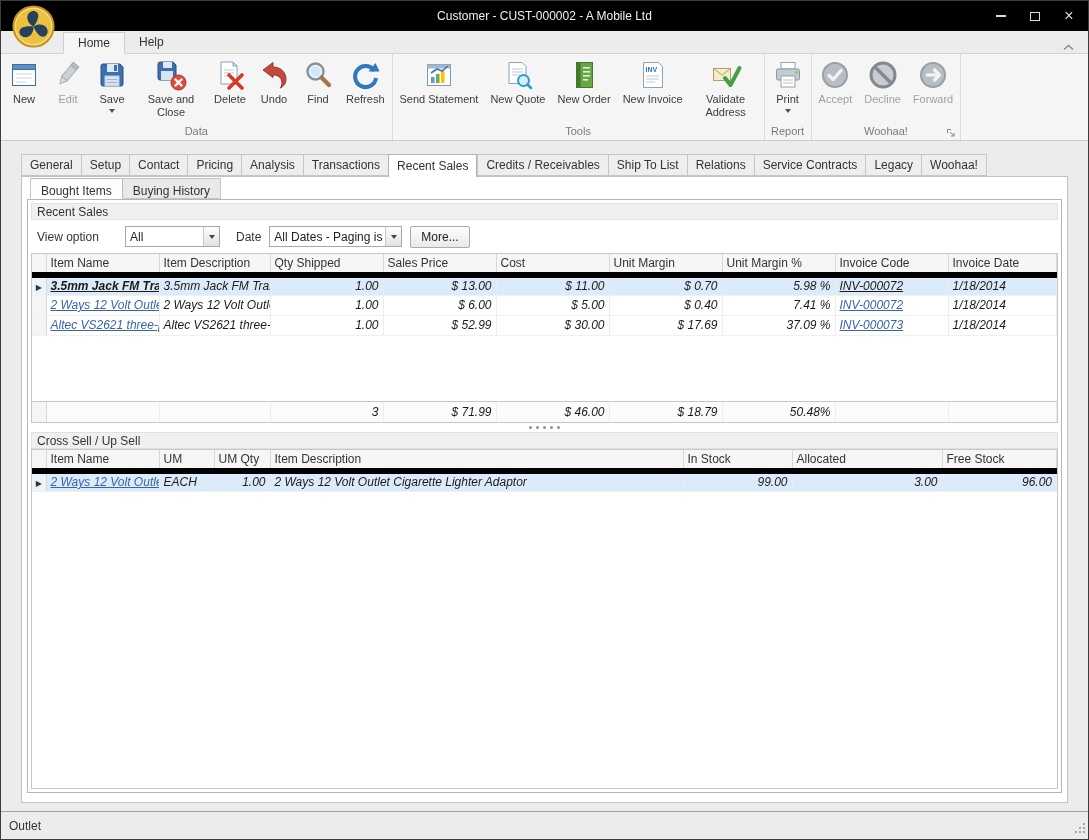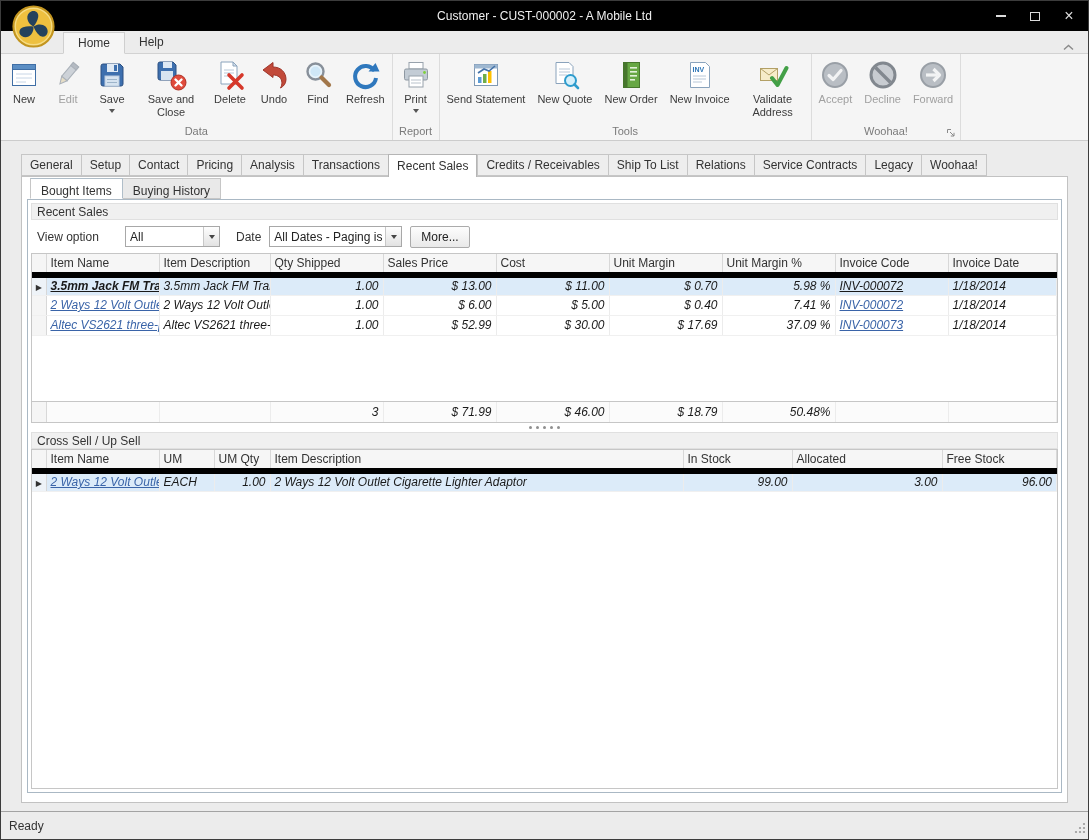--- a/index.html
+++ b/index.html
@@ -271,100 +271,100 @@
         </div>
       </div>
       <div class="rgroup-label">Data</div>
     </div>
 
     <div class="rgroup">
       <div class="rgroup-buttons">
         <div class="rbtn">
           <span class="icon">
             <svg viewBox="0 0 32 32">
+                <rect x="4.5" y="5.5" width="23" height="21" fill="#fff" stroke="#7f99b4"></rect>
+                <rect x="4.5" y="5.5" width="23" height="4" fill="#9fb8d1"></rect>
+                <rect x="8" y="18" width="3.5" height="6" fill="#5b9bd5"></rect>
+                <rect x="13" y="15" width="3.5" height="9" fill="#70ad47"></rect>
+                <rect x="18" y="12" width="3.5" height="12" fill="#ffc000"></rect>
+                <polyline points="8,14 14,10 19,12 25,7" fill="none" stroke="#4472a8" stroke-width="1.6"></polyline>
+              </svg>
+          </span>
+          <span class="lbl">Send Statement</span>
+        </div>
+        <div class="rbtn">
+          <span class="icon">
+            <svg viewBox="0 0 32 32">
+                <path d="M7 3.5 h13 l4 4 v17 h-17 Z" fill="#fff" stroke="#8aa3bc"></path>
+                <line x1="10" y1="10" x2="21" y2="10" stroke="#b9c8d8"></line>
+                <line x1="10" y1="13" x2="21" y2="13" stroke="#b9c8d8"></line>
+                <line x1="10" y1="16" x2="18" y2="16" stroke="#b9c8d8"></line>
+                <circle cx="21.5" cy="21.5" r="5.5" fill="#d6f0fb" stroke="#2e9ccd" stroke-width="2"></circle>
+                <line x1="25.5" y1="25.5" x2="29" y2="29" stroke="#2e9ccd" stroke-width="2.6" stroke-linecap="round"></line>
+              </svg>
+          </span>
+          <span class="lbl">New Quote</span>
+        </div>
+        <div class="rbtn">
+          <span class="icon">
+            <svg viewBox="0 0 32 32">
+                <rect x="8.5" y="3.5" width="16" height="25" fill="#67a744" stroke="#47772d"></rect>
+                <rect x="8.5" y="3.5" width="4" height="25" fill="#47772d"></rect>
+                <rect x="15" y="8" width="7" height="1.6" fill="#e2f0d9"></rect>
+                <rect x="15" y="12" width="7" height="1.6" fill="#e2f0d9"></rect>
+                <rect x="15" y="16" width="7" height="1.6" fill="#e2f0d9"></rect>
+                <rect x="15" y="20" width="5" height="1.6" fill="#e2f0d9"></rect>
+              </svg>
+          </span>
+          <span class="lbl">New Order</span>
+        </div>
+        <div class="rbtn">
+          <span class="icon">
+            <svg viewBox="0 0 32 32">
+                <path d="M6.5 3.5 h15 l4 4 v21 h-19 Z" fill="#fff" stroke="#8aa3bc"></path>
+                <text x="8.5" y="13" font-size="7" font-weight="bold" fill="#2e75b6" font-family="sans-serif">INV</text>
+                <line x1="9" y1="17" x2="22" y2="17" stroke="#b9c8d8"></line>
+                <line x1="9" y1="20" x2="22" y2="20" stroke="#b9c8d8"></line>
+                <line x1="9" y1="23" x2="18" y2="23" stroke="#b9c8d8"></line>
+              </svg>
+          </span>
+          <span class="lbl">New Invoice</span>
+        </div>
+        <div class="rbtn wrap">
+          <span class="icon">
+            <svg viewBox="0 0 32 32">
+                <rect x="3.5" y="9.5" width="17" height="12" fill="#f7ecc9" stroke="#b3a066"></rect>
+                <polyline points="3.5,9.5 12,16 20.5,9.5" fill="none" stroke="#b3a066"></polyline>
+                <path d="M15 19 L20.5 26 L29.5 9" fill="none" stroke="#43a047" stroke-width="4" stroke-linecap="round" stroke-linejoin="round"></path>
+              </svg>
+          </span>
+          <span class="lbl">Validate Address</span>
+        </div>
+      </div>
+      <div class="rgroup-label">Tools</div>
+    </div>
+
+    <div class="rgroup">
+      <div class="rgroup-buttons">
+        <div class="rbtn">
+          <span class="icon">
+            <svg viewBox="0 0 32 32">
                 <rect x="9" y="3.5" width="14" height="6.5" fill="#fff" stroke="#98a2ac"></rect>
                 <rect x="4.5" y="10" width="23" height="11" rx="1.5" fill="#c3ccd5" stroke="#8e98a2"></rect>
                 <rect x="9" y="17" width="14" height="11" fill="#fff" stroke="#98a2ac"></rect>
                 <line x1="11" y1="21" x2="21" y2="21" stroke="#b9c2cb"></line>
                 <line x1="11" y1="24" x2="21" y2="24" stroke="#b9c2cb"></line>
                 <circle cx="24.5" cy="13.5" r="1.4" fill="#7fd13b"></circle>
               </svg>
           </span>
           <span class="lbl">Print</span>
           <span class="drop"></span>
         </div>
       </div>
       <div class="rgroup-label">Report</div>
-    </div>
-
-    <div class="rgroup">
-      <div class="rgroup-buttons">
-        <div class="rbtn">
-          <span class="icon">
-            <svg viewBox="0 0 32 32">
-                <rect x="4.5" y="5.5" width="23" height="21" fill="#fff" stroke="#7f99b4"></rect>
-                <rect x="4.5" y="5.5" width="23" height="4" fill="#9fb8d1"></rect>
-                <rect x="8" y="18" width="3.5" height="6" fill="#5b9bd5"></rect>
-                <rect x="13" y="15" width="3.5" height="9" fill="#70ad47"></rect>
-                <rect x="18" y="12" width="3.5" height="12" fill="#ffc000"></rect>
-                <polyline points="8,14 14,10 19,12 25,7" fill="none" stroke="#4472a8" stroke-width="1.6"></polyline>
-              </svg>
-          </span>
-          <span class="lbl">Send Statement</span>
-        </div>
-        <div class="rbtn">
-          <span class="icon">
-            <svg viewBox="0 0 32 32">
-                <path d="M7 3.5 h13 l4 4 v17 h-17 Z" fill="#fff" stroke="#8aa3bc"></path>
-                <line x1="10" y1="10" x2="21" y2="10" stroke="#b9c8d8"></line>
-                <line x1="10" y1="13" x2="21" y2="13" stroke="#b9c8d8"></line>
-                <line x1="10" y1="16" x2="18" y2="16" stroke="#b9c8d8"></line>
-                <circle cx="21.5" cy="21.5" r="5.5" fill="#d6f0fb" stroke="#2e9ccd" stroke-width="2"></circle>
-                <line x1="25.5" y1="25.5" x2="29" y2="29" stroke="#2e9ccd" stroke-width="2.6" stroke-linecap="round"></line>
-              </svg>
-          </span>
-          <span class="lbl">New Quote</span>
-        </div>
-        <div class="rbtn">
-          <span class="icon">
-            <svg viewBox="0 0 32 32">
-                <rect x="8.5" y="3.5" width="16" height="25" fill="#67a744" stroke="#47772d"></rect>
-                <rect x="8.5" y="3.5" width="4" height="25" fill="#47772d"></rect>
-                <rect x="15" y="8" width="7" height="1.6" fill="#e2f0d9"></rect>
-                <rect x="15" y="12" width="7" height="1.6" fill="#e2f0d9"></rect>
-                <rect x="15" y="16" width="7" height="1.6" fill="#e2f0d9"></rect>
-                <rect x="15" y="20" width="5" height="1.6" fill="#e2f0d9"></rect>
-              </svg>
-          </span>
-          <span class="lbl">New Order</span>
-        </div>
-        <div class="rbtn">
-          <span class="icon">
-            <svg viewBox="0 0 32 32">
-                <path d="M6.5 3.5 h15 l4 4 v21 h-19 Z" fill="#fff" stroke="#8aa3bc"></path>
-                <text x="8.5" y="13" font-size="7" font-weight="bold" fill="#2e75b6" font-family="sans-serif">INV</text>
-                <line x1="9" y1="17" x2="22" y2="17" stroke="#b9c8d8"></line>
-                <line x1="9" y1="20" x2="22" y2="20" stroke="#b9c8d8"></line>
-                <line x1="9" y1="23" x2="18" y2="23" stroke="#b9c8d8"></line>
-              </svg>
-          </span>
-          <span class="lbl">New Invoice</span>
-        </div>
-        <div class="rbtn wrap">
-          <span class="icon">
-            <svg viewBox="0 0 32 32">
-                <rect x="3.5" y="9.5" width="17" height="12" fill="#f7ecc9" stroke="#b3a066"></rect>
-                <polyline points="3.5,9.5 12,16 20.5,9.5" fill="none" stroke="#b3a066"></polyline>
-                <path d="M15 19 L20.5 26 L29.5 9" fill="none" stroke="#43a047" stroke-width="4" stroke-linecap="round" stroke-linejoin="round"></path>
-              </svg>
-          </span>
-          <span class="lbl">Validate Address</span>
-        </div>
-      </div>
-      <div class="rgroup-label">Tools</div>
     </div>
 
     <div class="rgroup">
       <div class="rgroup-buttons">
         <div class="rbtn disabled">
           <span class="icon">
             <svg viewBox="0 0 32 32">
                 <circle cx="16" cy="16" r="12" fill="#b9bec4" stroke="#999fa6" stroke-width="2"></circle>
                 <path d="M10 16.5 L14.2 20.5 L22 11.5" fill="none" stroke="#f2f3f4" stroke-width="3.2" stroke-linecap="round" stroke-linejoin="round"></path>
               </svg>
@@ -623,21 +623,21 @@
               <td class="num">96.00</td>
             </tr>
           </tbody>
         </table>
       </div>
 
     </div>
   </div>
 
   <div class="statusbar">
-    <span>Ready</span>
+    <span>Outlet</span>
     <span class="grip">
       <svg width="13" height="13" viewBox="0 0 13 13">
         <circle cx="11" cy="3" r="1.1" fill="#9a9a9a"></circle>
         <circle cx="7" cy="7" r="1.1" fill="#9a9a9a"></circle>
           <circle cx="11" cy="7" r="1.1" fill="#9a9a9a"></circle>
         <circle cx="3" cy="11" r="1.1" fill="#9a9a9a"></circle>
           <circle cx="7" cy="11" r="1.1" fill="#9a9a9a"></circle>
           <circle cx="11" cy="11" r="1.1" fill="#9a9a9a"></circle>
       </svg>
     </span>

